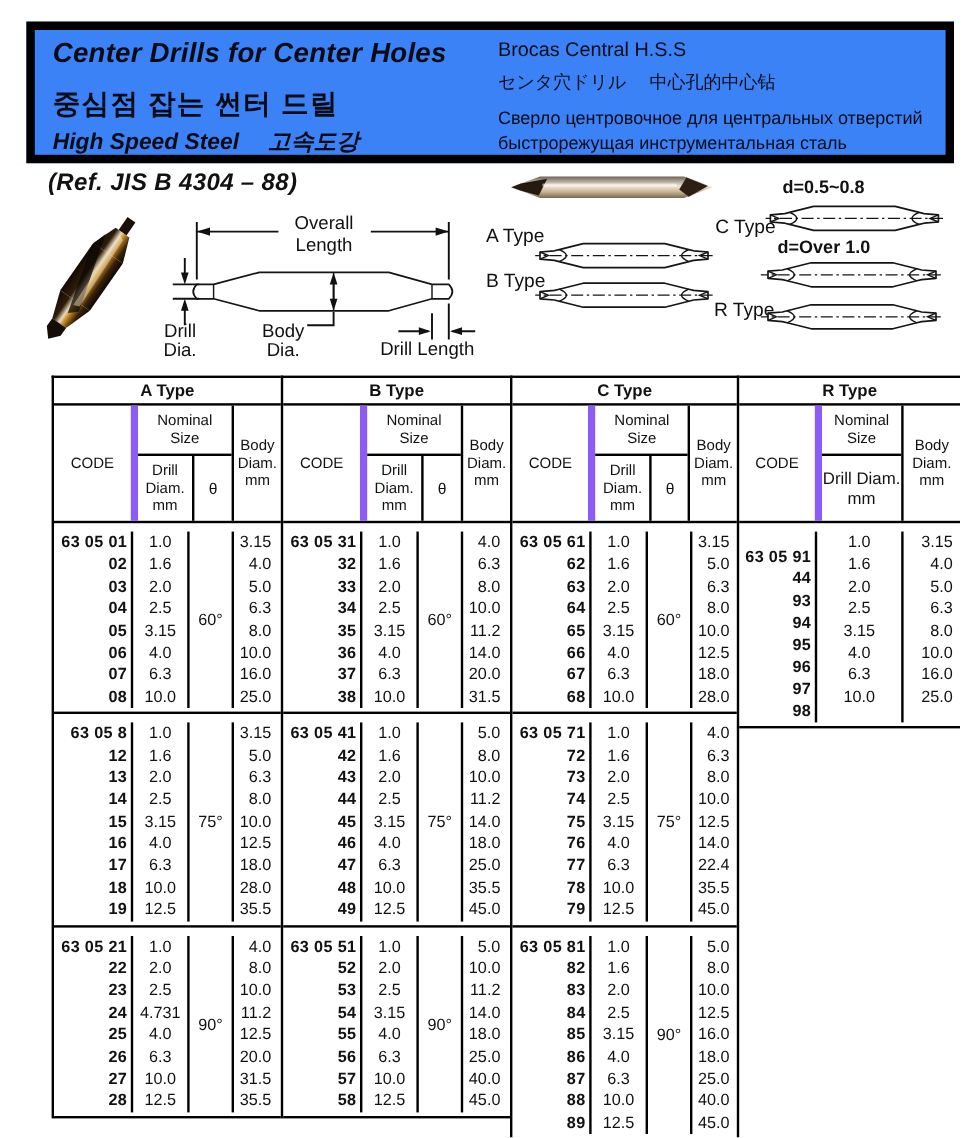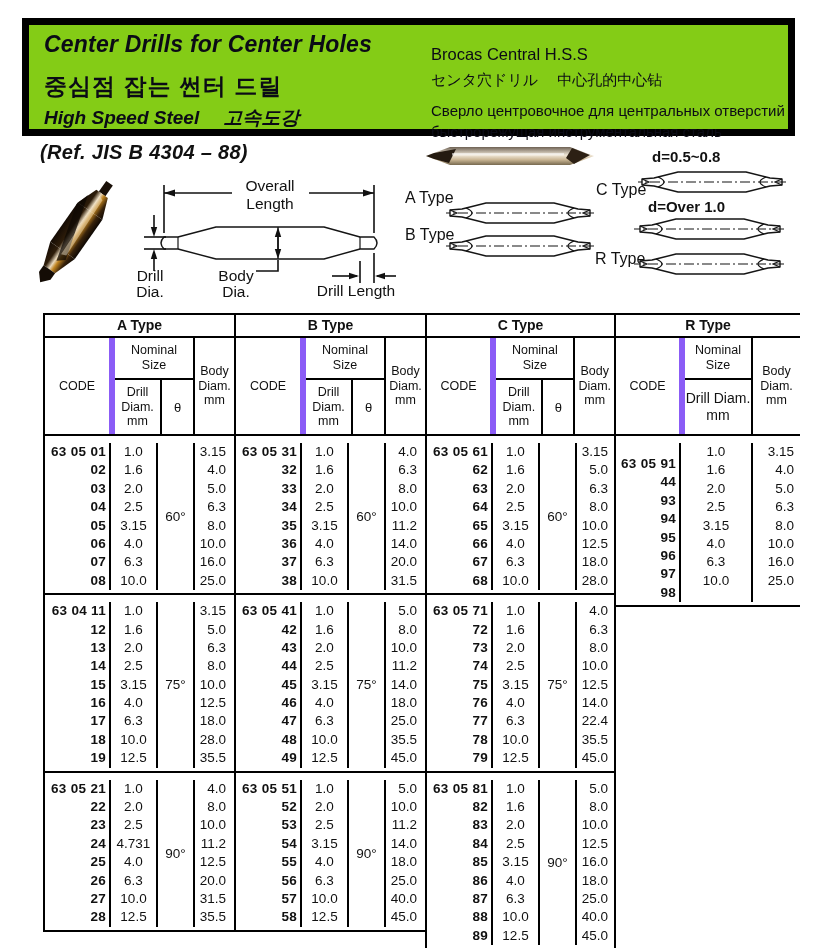--- a/index.html
+++ b/index.html
@@ -1,26 +1,26 @@
 <!DOCTYPE html>
 <html><head>
 <meta charset="utf-8">
 <style>
   html,body{margin:0;padding:0;background:#fff;}
   .page{position:relative;width:817px;height:948px;background:#ffffff;overflow:hidden;
         font-family:"Liberation Sans","DejaVu Sans",sans-serif;color:#111;}
   
   .banner{position:absolute;left:22px;top:18px;width:773px;height:118px;box-sizing:border-box;
-          border:7px solid #000;background:#84cc16;}
+          border:7px solid #000;background:#3b82f6;}
   .banner-left{position:absolute;left:15px;top:6px;color:#0b0b16;}
   .t1{font-style:italic;font-weight:bold;font-size:23px;letter-spacing:.2px;}
   .t2{font-weight:bold;font-size:23px;margin-top:13px;letter-spacing:1px;}
   .t3{font-style:italic;font-weight:bold;font-size:19px;margin-top:3px;}
   .t3 .ko{margin-left:24px;}
-  .banner-right{position:absolute;left:386px;top:20px;color:#0b0b16;margin-left:16px;}
+  .banner-right{position:absolute;left:386px;top:8px;color:#0b0b16;}
   .r1{font-size:16.5px;margin-bottom:7px;}
   .r2{font-size:15px;margin-bottom:10px;}
   .r3,.r4{font-size:15px;line-height:21px;}
   
   .ref{position:absolute;left:40px;top:141px;font-style:italic;font-weight:bold;font-size:20px;letter-spacing:.3px;}
   
   .dlabel{position:absolute;font-size:16px;white-space:nowrap;}
   .dnote{position:absolute;font-size:15px;font-weight:bold;white-space:nowrap;}
   svg{display:block;}
   .abs{position:absolute;}
@@ -267,21 +267,21 @@
               <div class="cell cell-body">5.0</div>
               <div class="cell cell-body">6.3</div>
               <div class="cell cell-body">8.0</div>
               <div class="cell cell-body">10.0</div>
               <div class="cell cell-body">16.0</div>
               <div class="cell cell-body">25.0</div>
             </div>
           </div>
           <div class="tblock">
             <div class="tcol col-code">
-              <div class="cell cell-code">63 04 11</div>
+              <div class="cell cell-code">63 05 8</div>
               <div class="cell cell-code">12</div>
               <div class="cell cell-code">13</div>
               <div class="cell cell-code">14</div>
               <div class="cell cell-code">15</div>
               <div class="cell cell-code">16</div>
               <div class="cell cell-code">17</div>
               <div class="cell cell-code">18</div>
               <div class="cell cell-code">19</div>
             </div>
             <div class="tcol col-drill">

